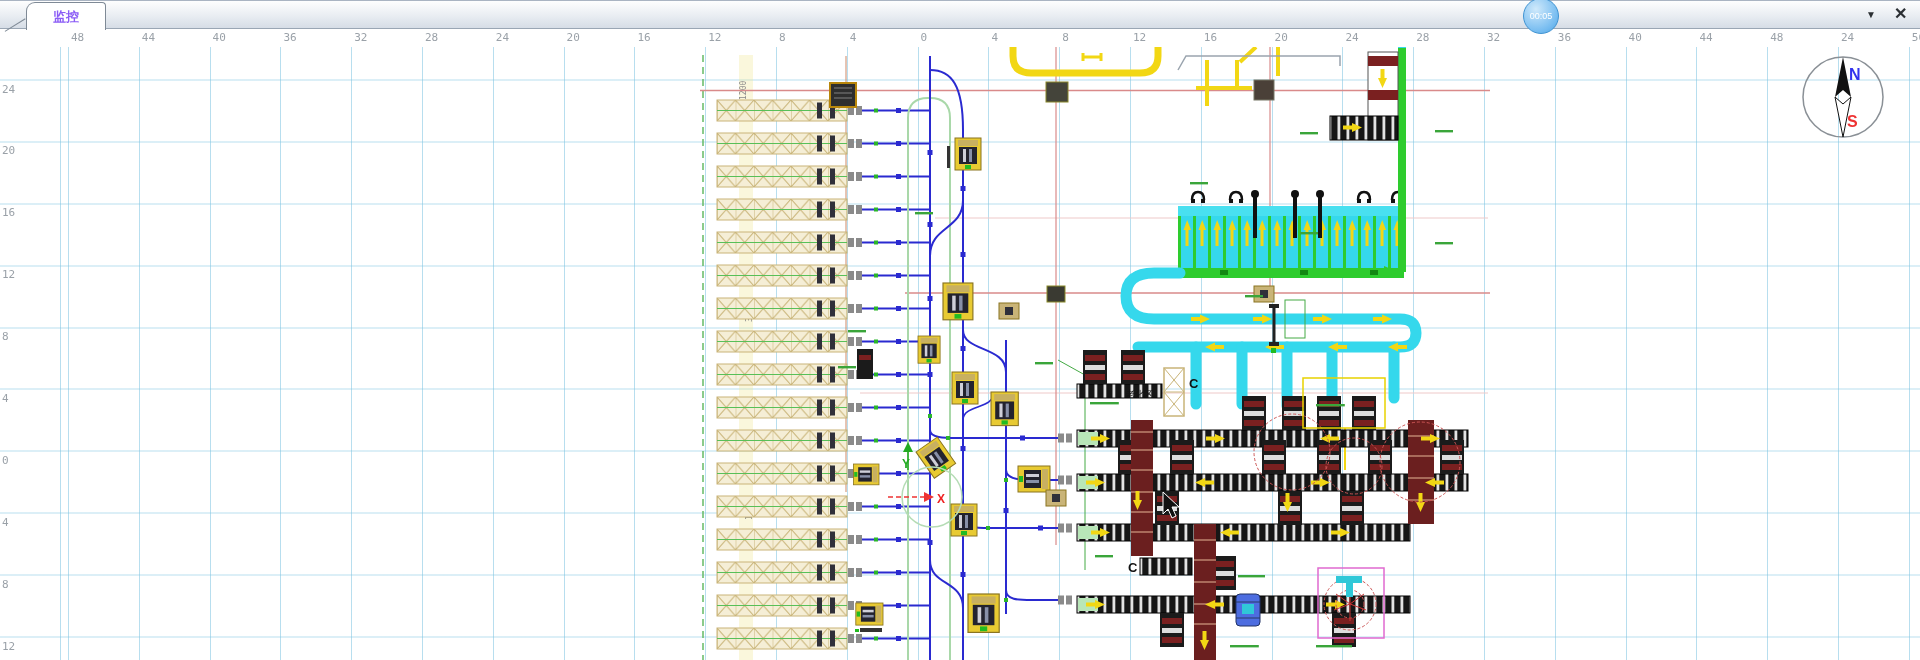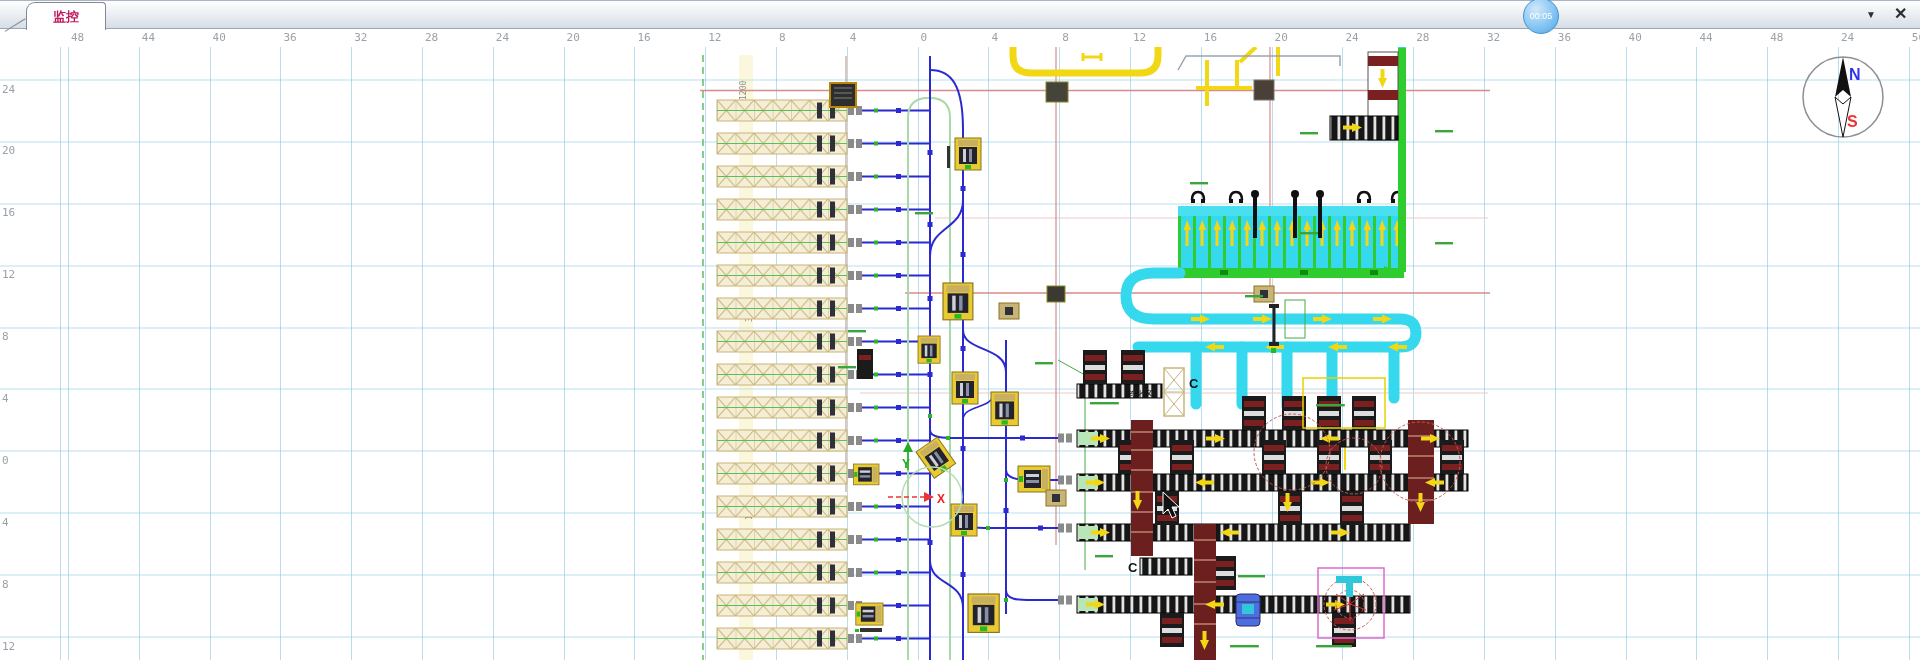--- a/index.html
+++ b/index.html
@@ -5,21 +5,21 @@
   html,body{margin:0;padding:0;background:#fff;}
   body{width:1920px;height:660px;position:relative;overflow:hidden;
        font-family:"Liberation Sans",sans-serif;}
   
   .titlebar{position:absolute;left:0;top:0;width:1920px;height:29px;
     background:linear-gradient(#fefefe,#e9edf2 55%,#d6dde6);
     border-top:1px solid #aab4c2;border-bottom:1px solid #9aa6b4;box-sizing:border-box;z-index:40;}
   .tab{position:absolute;left:26px;top:2px;width:78px;height:27px;background:#fff;
     border:1px solid #7f8a96;border-bottom:none;border-radius:9px 4px 0 0;
     display:flex;align-items:center;justify-content:center;
-    font-size:13px;font-weight:bold;color:#be185d;z-index:42;}
+    font-size:13px;font-weight:bold;color:#8b5cf6;z-index:42;}
   .tab::before{content:"";position:absolute;left:-18px;bottom:-1px;width:24px;height:14px;
     border-top:1px solid #7f8a96;transform:rotate(-32deg);transform-origin:right bottom;background:transparent;}
   .badge{position:absolute;left:1523px;top:-2px;width:34px;height:34px;border-radius:50%;
     background:radial-gradient(circle at 35% 30%,#cfe9fb,#74bbf0 70%,#4d9fdd);
     border:1px solid #3f93d2;color:#fff;font-size:9px;display:flex;align-items:center;
     justify-content:center;z-index:45;}
   .winbtn{position:absolute;top:6px;color:#2b2f33;z-index:45;cursor:default;line-height:1;}
   #btn-drop{left:1866px;font-size:10px;top:10px;}
   #btn-close{left:1894px;font-size:16px;font-weight:bold;}
   

